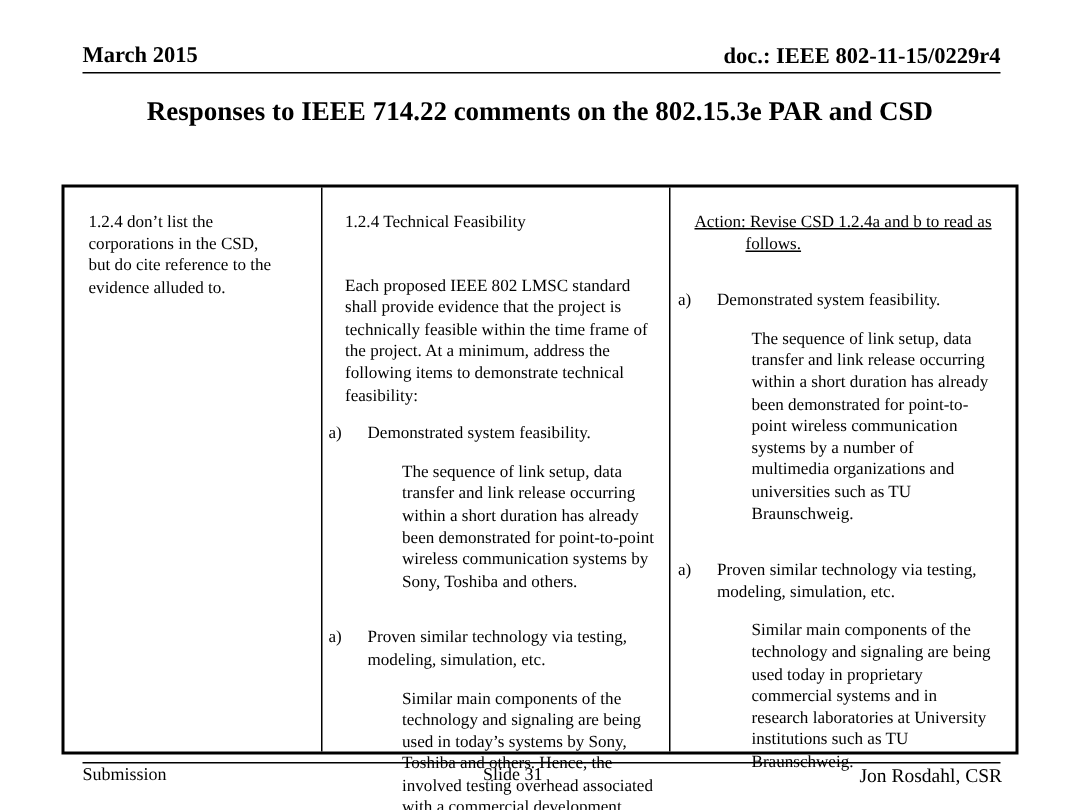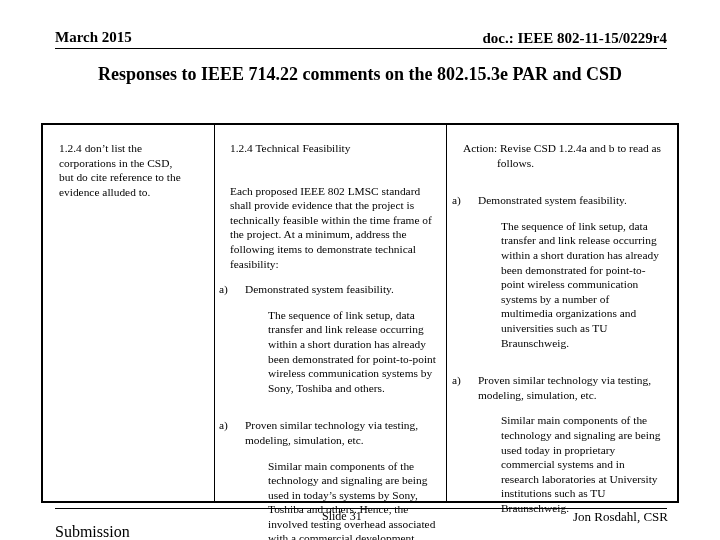--- a/index.html
+++ b/index.html
@@ -71,33 +71,33 @@
     .list-item {
       display: flex;
       margin: 0;
     }
     .list-marker {
       width: 26px;
       flex: 0 0 26px;
     }
     .list-body { flex: 1; }
     .indent { padding-left: 38px; }
-    .hang { padding-left: 34px; text-indent: -34px; }
+    .hang { padding-left: 34px; text-indent: -34px; text-decoration: underline; }
     .footer-rule {
       position: absolute;
       left: 55px;
       top: 508px;
       width: 612px;
       border-top: 1px solid #000;
     }
     .footer-left {
       position: absolute;
       left: 55px;
-      top: 523px;
-      font-size: 16px;
+      top: 509px;
+      font-size: 12px;
     }
     .footer-center {
       position: absolute;
       left: 322px;
       top: 509px;
       font-size: 12px;
     }
     .footer-right {
       position: absolute;
       right: 52px;

